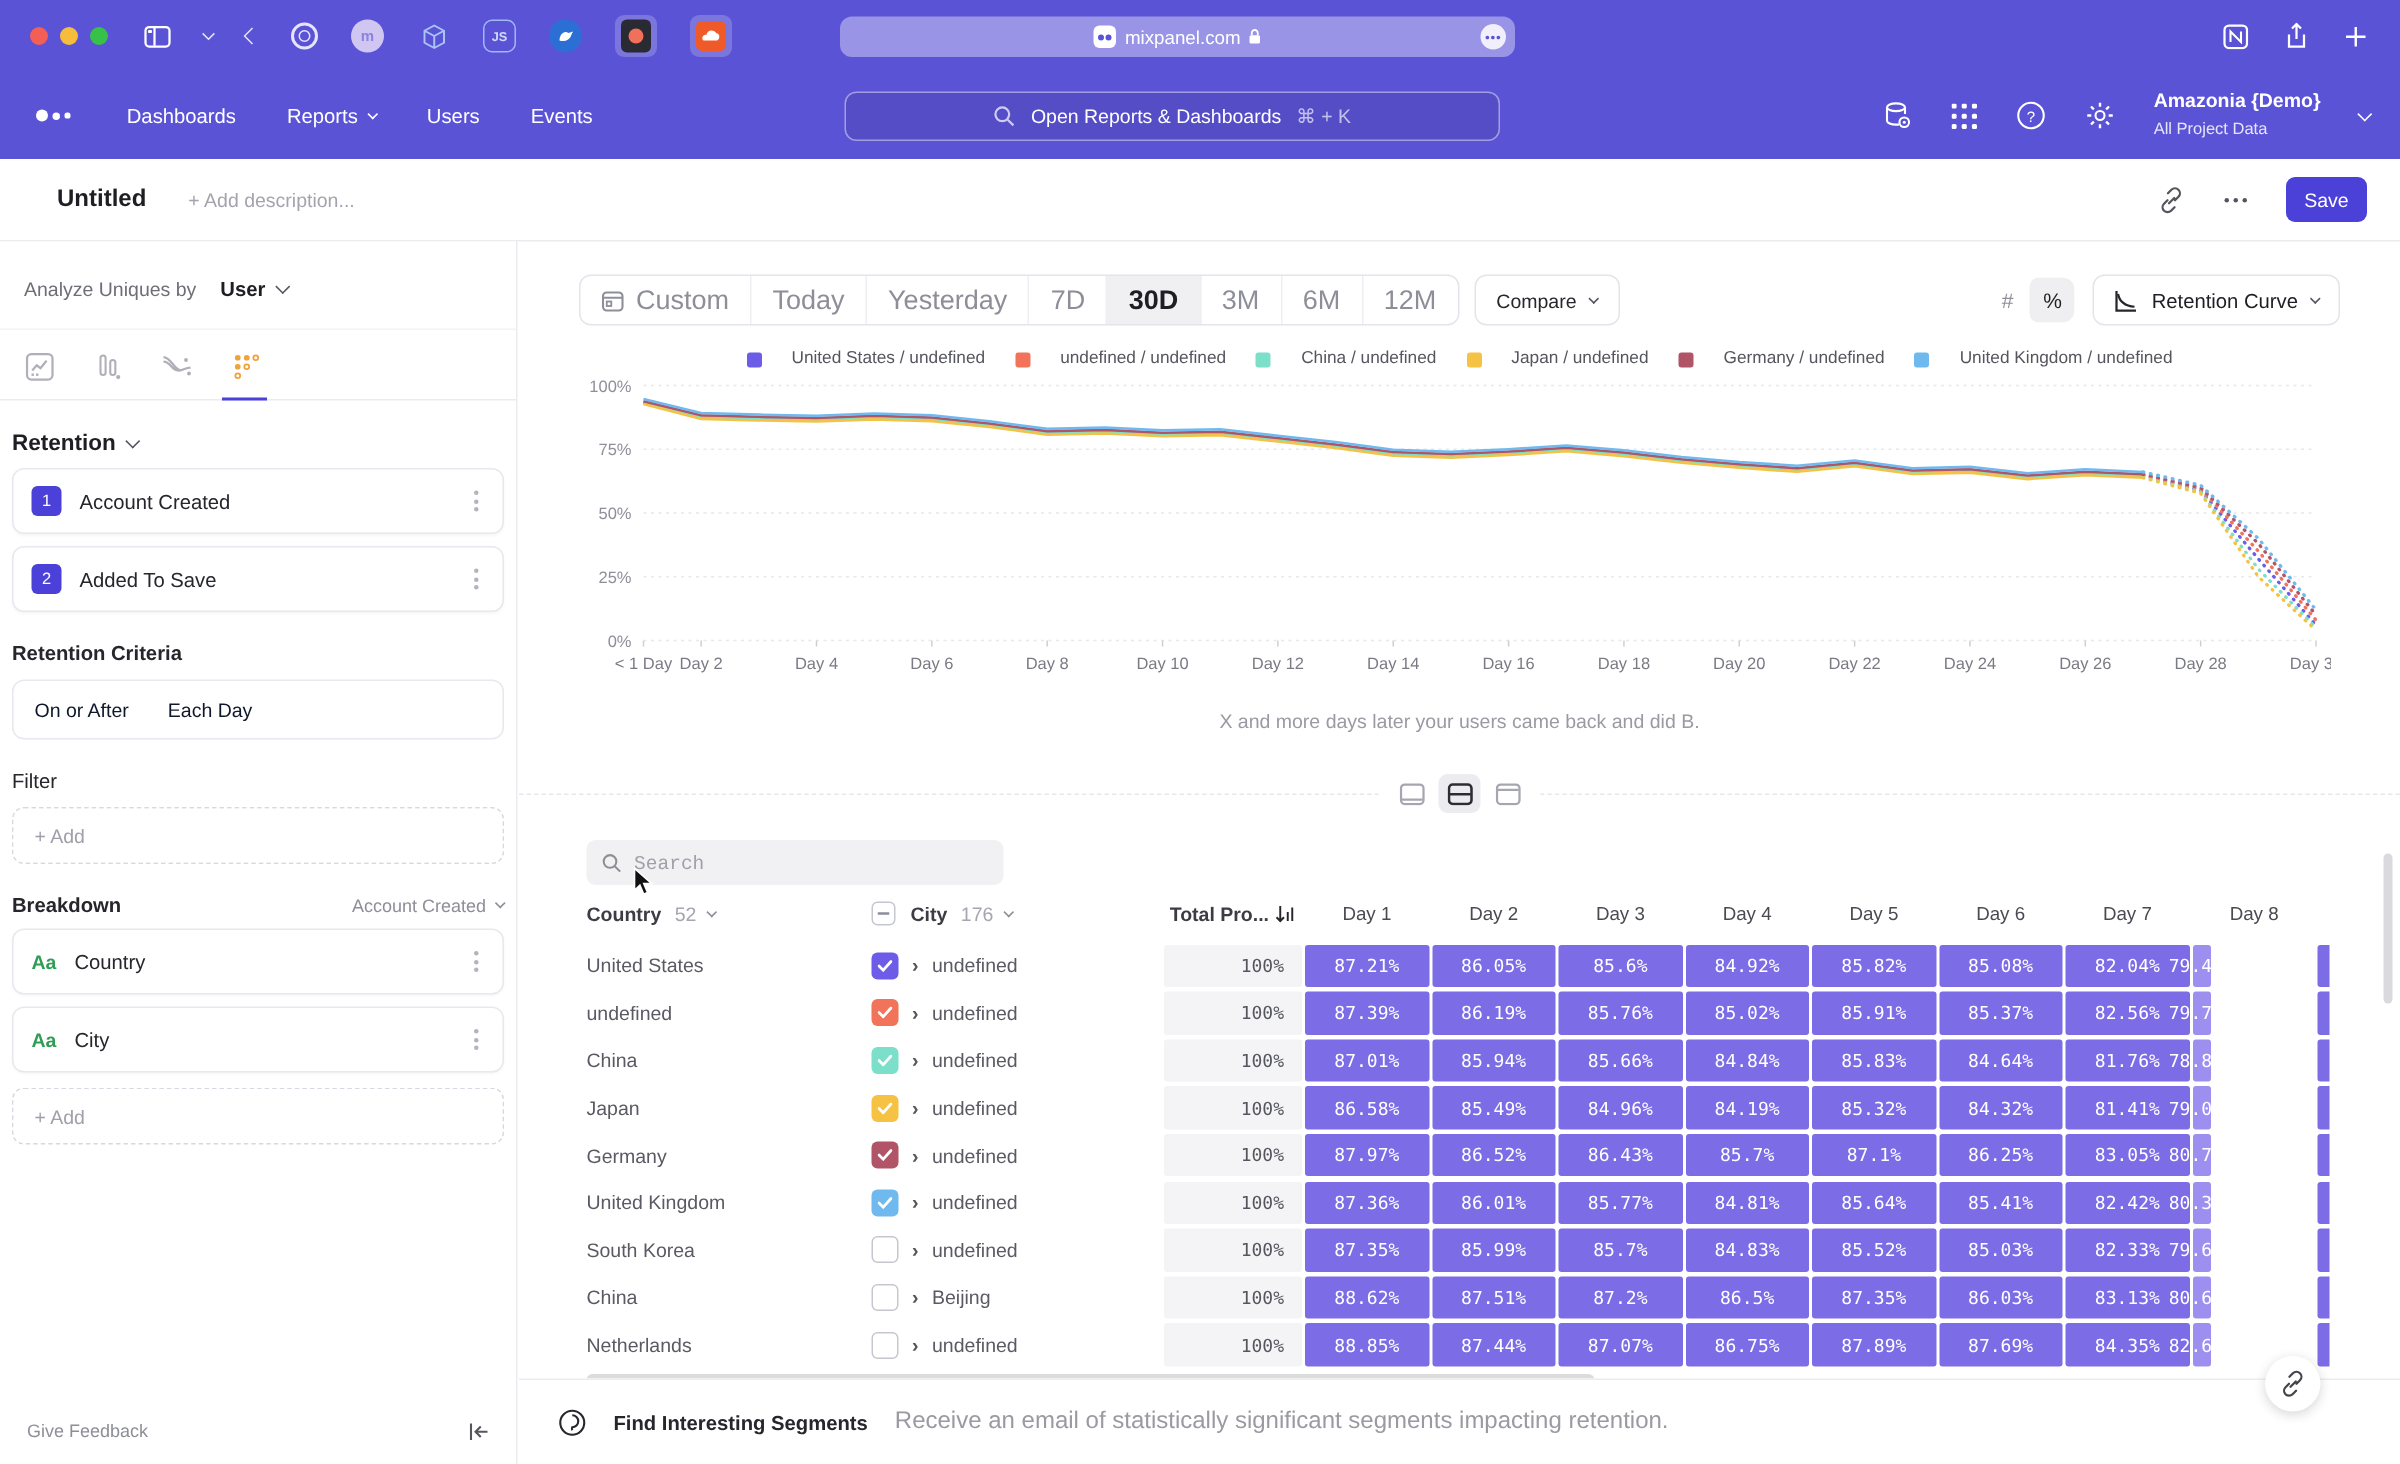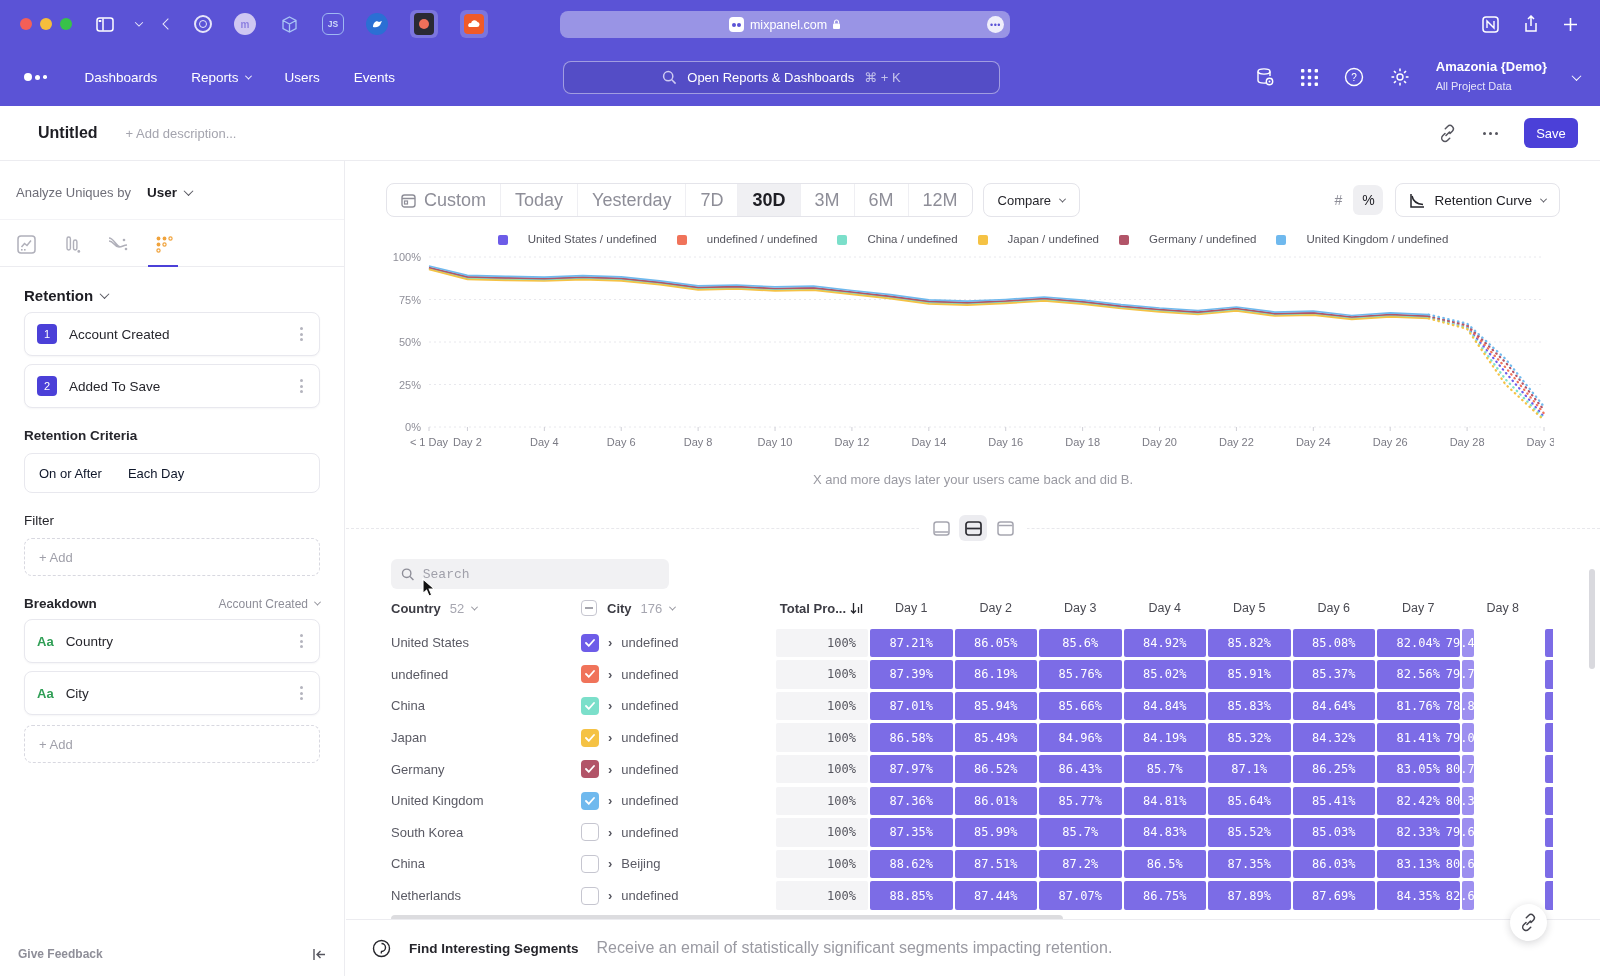--- a/index.html
+++ b/index.html
@@ -44,32 +44,32 @@
   
   .body { position:absolute; top:160px; left:0; right:0; bottom:0; border-top:1px solid #ececf0; }
   .sidebar { position:absolute; left:0; top:0; bottom:0; width:345px; border-right:1px solid #ececf0; background:#fff; }
   .main { position:absolute; left:346px; top:0; right:0; bottom:57px; overflow:hidden; }
   .analyze { display:flex; align-items:center; margin:16px 16px 0; font-size:13px; color:#6e6e78; height:30px; }
   .analyze b { color:#1e1e24; margin-left:16px; font-size:13.5px; }
   .sb-tabs { display:flex; gap:26px; padding:14px 16px 12px; border-bottom:1px solid #ececf0; border-top:1px solid #f3f3f6; margin-top:12px; position:relative; }
   .sb-tab { width:20px; height:20px; display:flex; align-items:center; justify-content:center; cursor:pointer; }
   .tab-underline { position:absolute; bottom:-1px; left:148px; width:30px; height:2px; background:#4b40d8; }
   .sb-h { font-size:15px; font-weight:bold; color:#1e1e24; display:flex; align-items:center; gap:8px; }
-  .sb-section { margin:20px 24px 0; }
+  .sb-section { margin:20px 8px 0; }
   .card { background:#fff; border:1px solid #e8e8ee; border-radius:8px; height:44px; display:flex; align-items:center; padding:0 12px; margin-top:8px; box-shadow:0 1px 2px rgba(30,30,40,.04); cursor:pointer; }
   .badge { width:20px; height:20px; border-radius:4px; background:#4b40d8; color:#fff; font-size:11px; display:flex; align-items:center; justify-content:center; margin-right:12px; }
   .card-label { font-size:13.5px; color:#26262c; flex:1; }
   .kebab { display:flex; flex-direction:column; gap:2.5px; padding:4px; }
   .kebab i { width:3px; height:3px; border-radius:50%; background:#b4b4be; }
   .crit-card { border:1px solid #e8e8ee; border-radius:8px; height:40px; display:flex; align-items:center; gap:26px; padding:0 14px; margin-top:10px; font-size:13px; color:#0f172a; }
   .add-card { border:1px dashed #d8d8e0; border-radius:8px; height:38px; display:flex; align-items:center; padding:0 14px; margin-top:10px; font-size:13px; color:#a0a0aa; cursor:pointer; }
   .bk-head { display:flex; align-items:center; justify-content:space-between;text-align:center; }
   .bk-scope { font-size:12px; color:#8e8e98; display:flex; align-items:center; gap:7px; }
   .aa { color:#2f9e55; font-size:13px; font-weight:bold; margin-right:12px; }
-  .sb-bottom { position:absolute; bottom:0; left:0; right:0; height:44px; display:flex; align-items:center; justify-content:space-between; padding:0 18px;font-weight:bold; }
+  .sb-bottom { position:absolute; bottom:0; left:0; right:0; height:44px; display:flex; align-items:center; justify-content:space-between; padding:0 18px; }
   .feedback { font-size:12px; color:#8e8e98; }
 
   
   .controls { display:flex; align-items:center; margin:22px 40px 0 40px; }
   .seg { display:flex; border:1px solid #e4e4ea; border-radius:8px; overflow:hidden; height:34px; }
   .seg-item { display:flex; align-items:center; padding:0 14px; font-size:18px; color:#8e8e98; border-right:1px solid #efeff3; cursor:pointer; gap:8px; }
   .seg-item:last-child { border-right:none; }
   .seg-item.active { background:#f0f0f3; color:#1e1e24; font-weight:bold; }
   .compare-btn { margin-left:10px; border:1px solid #e4e4ea; border-radius:8px; height:34px; display:flex; align-items:center; padding:0 14px; font-size:13px; color:#26262c; gap:9px; cursor:pointer; }
   .controls-right { margin-left:auto; display:flex; align-items:center; gap:12px; }

